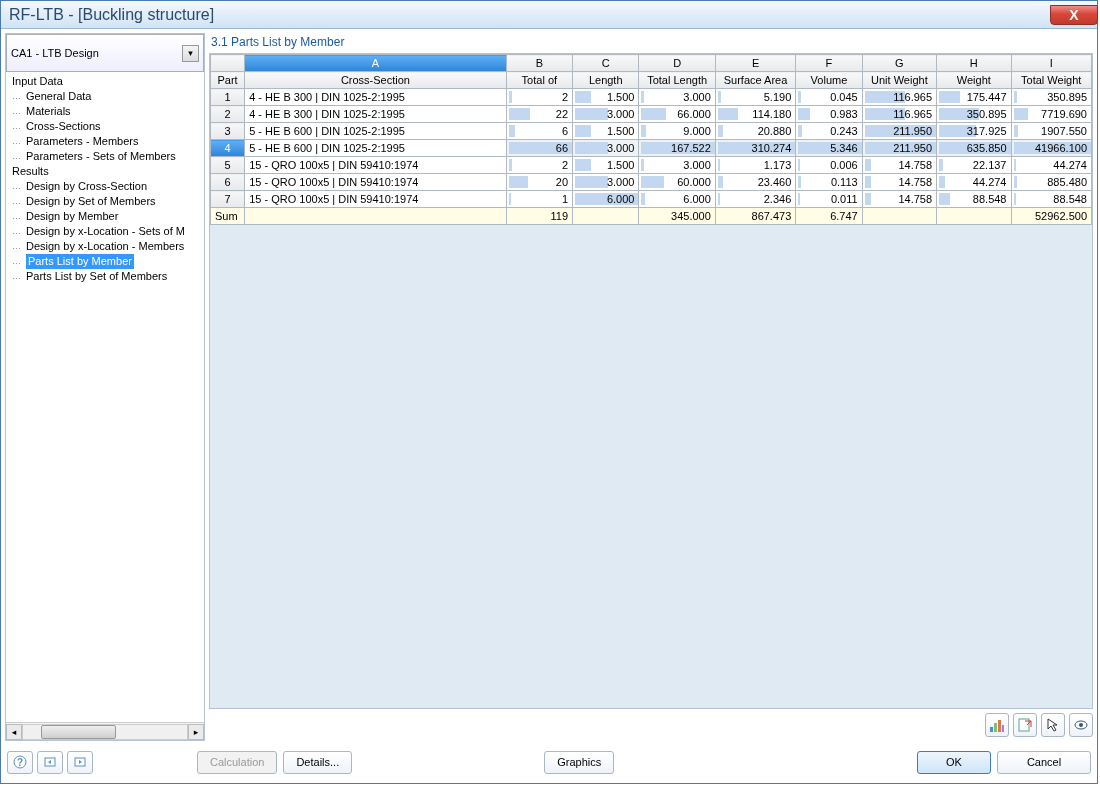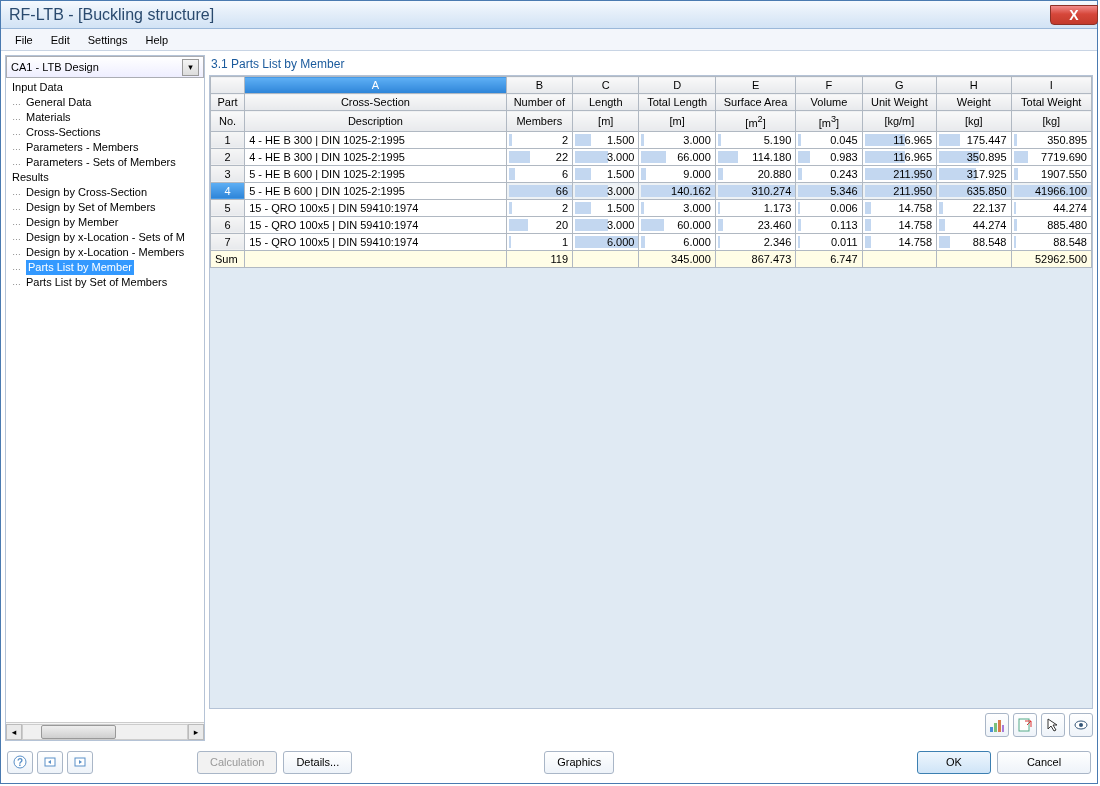--- a/index.html
+++ b/index.html
@@ -7,21 +7,21 @@
 .window { width: 1098px; height: 784px; border: 1px solid #4a7ab0; background: #fff; display: flex; flex-direction: column; }
 .titlebar { height: 28px; background: linear-gradient(to bottom, #f5f9fe 0%, #e4eef9 45%, #d2e3f5 100%); display: flex; align-items: center; padding: 0 0 0 8px; border-bottom: 1px solid #9bb8d9; }
 .titlebar-text { color: #2a4a6e; font-size: 16px; }
 .titlebar-buttons { margin-left: auto; display: flex; }
 .titlebar-btn { width: 46px; height: 20px; border: 1px solid rgba(0,0,0,0.15); background: linear-gradient(to bottom,#f6fafd,#d8e6f5); display:flex; align-items:center; justify-content:center; font-size:11px; color:#333; margin-right:-1px; }
 .titlebar-btn.close { width: 48px; background: linear-gradient(to bottom,#f28c8c,#d6473a 45%,#c33a2c); color:#fff; border-radius:0 0 4px 4px; border-color:#8c3127; font-weight:bold; font-size:14px; }
 .menubar { height: 22px; background: #f3f6fb; border-bottom: 1px solid #c8d4e4; display: flex; align-items: center; padding: 0 6px; gap: 2px; }
 .menu-item { padding: 2px 8px; cursor: default; }
 .body-area { flex: 1; display: flex; padding: 4px; gap: 0; min-height: 0; }
 .left-panel { width: 200px; display: flex; flex-direction: column; border: 1px solid #b5c3d6; background:#fff; min-height:0; }
-.combo { margin: 0; height: 22px; border: 1px solid #abadb3; background: linear-gradient(to bottom,#fff,#eef); display:flex; align-items:center; padding:0 4px; }
+.combo { margin: 0; height: 38px; border: 1px solid #abadb3; background: linear-gradient(to bottom,#fff,#eef); display:flex; align-items:center; padding:0 4px; }
 .combo span { flex:1; }
 .combo .arrow-btn { width:17px; height:17px; background:linear-gradient(to bottom,#f4f4f4,#ddd); border:1px solid #999; display:flex; align-items:center; justify-content:center; font-size:9px; }
 .tree { flex:1; overflow:hidden; padding: 2px 0 0 2px; line-height: 15px; }
 .tree .node { padding: 0 0 0 4px; white-space: nowrap; }
 .tree .child { padding-left: 18px; position:relative; }
 .tree .child::before { content:"…"; position:absolute; left:4px; color:#888; font-size:9px; letter-spacing:-2px; }
 .tree .selected { background:#3399ff; color:#fff; display:inline-block; padding:0 2px; }
 .tree-scroll { height:18px; border-top:1px solid #ccc; display:flex; align-items:center; background:#f4f4f4; }
 .tree-scroll .lar,.tree-scroll .rar{ width:16px;height:16px;border:1px solid #bbb;background:#eaeaea;display:flex;align-items:center;justify-content:center;font-size:9px;}
 .tree-scroll .track{flex:1;background:#f0f0f0;height:16px;border:1px solid #ccc;position:relative;}
@@ -60,26 +60,20 @@
 <body>
 
 <div class="window">
   <div class="titlebar">
     <span class="titlebar-text">RF-LTB - [Buckling structure]</span>
     <div class="titlebar-buttons">
       <div class="titlebar-btn close">X</div>
     </div>
   </div>
 
-  <div class="menubar">
-    <div class="menu-item">File</div>
-    <div class="menu-item">Edit</div>
-    <div class="menu-item">Settings</div>
-    <div class="menu-item">Help</div>
-  </div>
 
   <div class="body-area">
     <div class="left-panel">
       <div class="combo">
         <span>CA1 - LTB Design</span>
         <div class="arrow-btn">▾</div>
       </div>
       <div class="tree">
         <div class="node">Input Data</div>
         <div class="child">General Data</div>
@@ -130,40 +124,28 @@
                 <th class="">D</th>
                 <th class="">E</th>
                 <th class="">F</th>
                 <th class="">G</th>
                 <th class="">H</th>
                 <th class="">I</th>
               </tr>
               <tr>
                 <th>Part</th>
                 <th>Cross-Section</th>
-                <th>Number of</th>
+                <th>Total of</th>
                 <th>Length</th>
                 <th>Total Length</th>
                 <th>Surface Area</th>
                 <th>Volume</th>
                 <th>Unit Weight</th>
                 <th>Weight</th>
                 <th>Total Weight</th>
-              </tr>
-              <tr>
-                <th>No.</th>
-                <th>Description</th>
-                <th>Members</th>
-                <th>[m]</th>
-                <th>[m]</th>
-                <th>[m<sup>2</sup>]</th>
-                <th>[m<sup>3</sup>]</th>
-                <th>[kg/m]</th>
-                <th>[kg]</th>
-                <th>[kg]</th>
               </tr>
             </thead>
             <tbody>
               <tr class="">
                 <td class="rowhead ">1</td>
                 <td class="txt">4 - HE B 300 | DIN 1025-2:1995</td>
                 <td class="num cell-bar"><span class="bar" style="width:5%"></span><span class="val">2</span></td>
                 <td class="num cell-bar"><span class="bar" style="width:25%"></span><span class="val">1.500</span></td>
                 <td class="num cell-bar"><span class="bar" style="width:4%"></span><span class="val">3.000</span></td>
                 <td class="num cell-bar"><span class="bar" style="width:4%"></span><span class="val">5.190</span></td>
@@ -194,21 +176,21 @@
                 <td class="num cell-bar"><span class="bar" style="width:6%"></span><span class="val">0.243</span></td>
                 <td class="num cell-bar"><span class="bar" style="width:100%"></span><span class="val">211.950</span></td>
                 <td class="num cell-bar"><span class="bar" style="width:50%"></span><span class="val">317.925</span></td>
                 <td class="num cell-bar"><span class="bar" style="width:6%"></span><span class="val">1907.550</span></td>
               </tr>
               <tr class="selrow">
                 <td class="rowhead sel">4</td>
                 <td class="txt">5 - HE B 600 | DIN 1025-2:1995</td>
                 <td class="num cell-bar"><span class="bar" style="width:100%"></span><span class="val">66</span></td>
                 <td class="num cell-bar"><span class="bar" style="width:50%"></span><span class="val">3.000</span></td>
-                <td class="num cell-bar"><span class="bar" style="width:100%"></span><span class="val">140.162</span></td>
+                <td class="num cell-bar"><span class="bar" style="width:100%"></span><span class="val">167.522</span></td>
                 <td class="num cell-bar"><span class="bar" style="width:100%"></span><span class="val">310.274</span></td>
                 <td class="num cell-bar"><span class="bar" style="width:100%"></span><span class="val">5.346</span></td>
                 <td class="num cell-bar"><span class="bar" style="width:100%"></span><span class="val">211.950</span></td>
                 <td class="num cell-bar"><span class="bar" style="width:100%"></span><span class="val">635.850</span></td>
                 <td class="num cell-bar"><span class="bar" style="width:100%"></span><span class="val">41966.100</span></td>
               </tr>
               <tr class="">
                 <td class="rowhead ">5</td>
                 <td class="txt">15 - QRO 100x5 | DIN 59410:1974</td>
                 <td class="num cell-bar"><span class="bar" style="width:5%"></span><span class="val">2</span></td>

